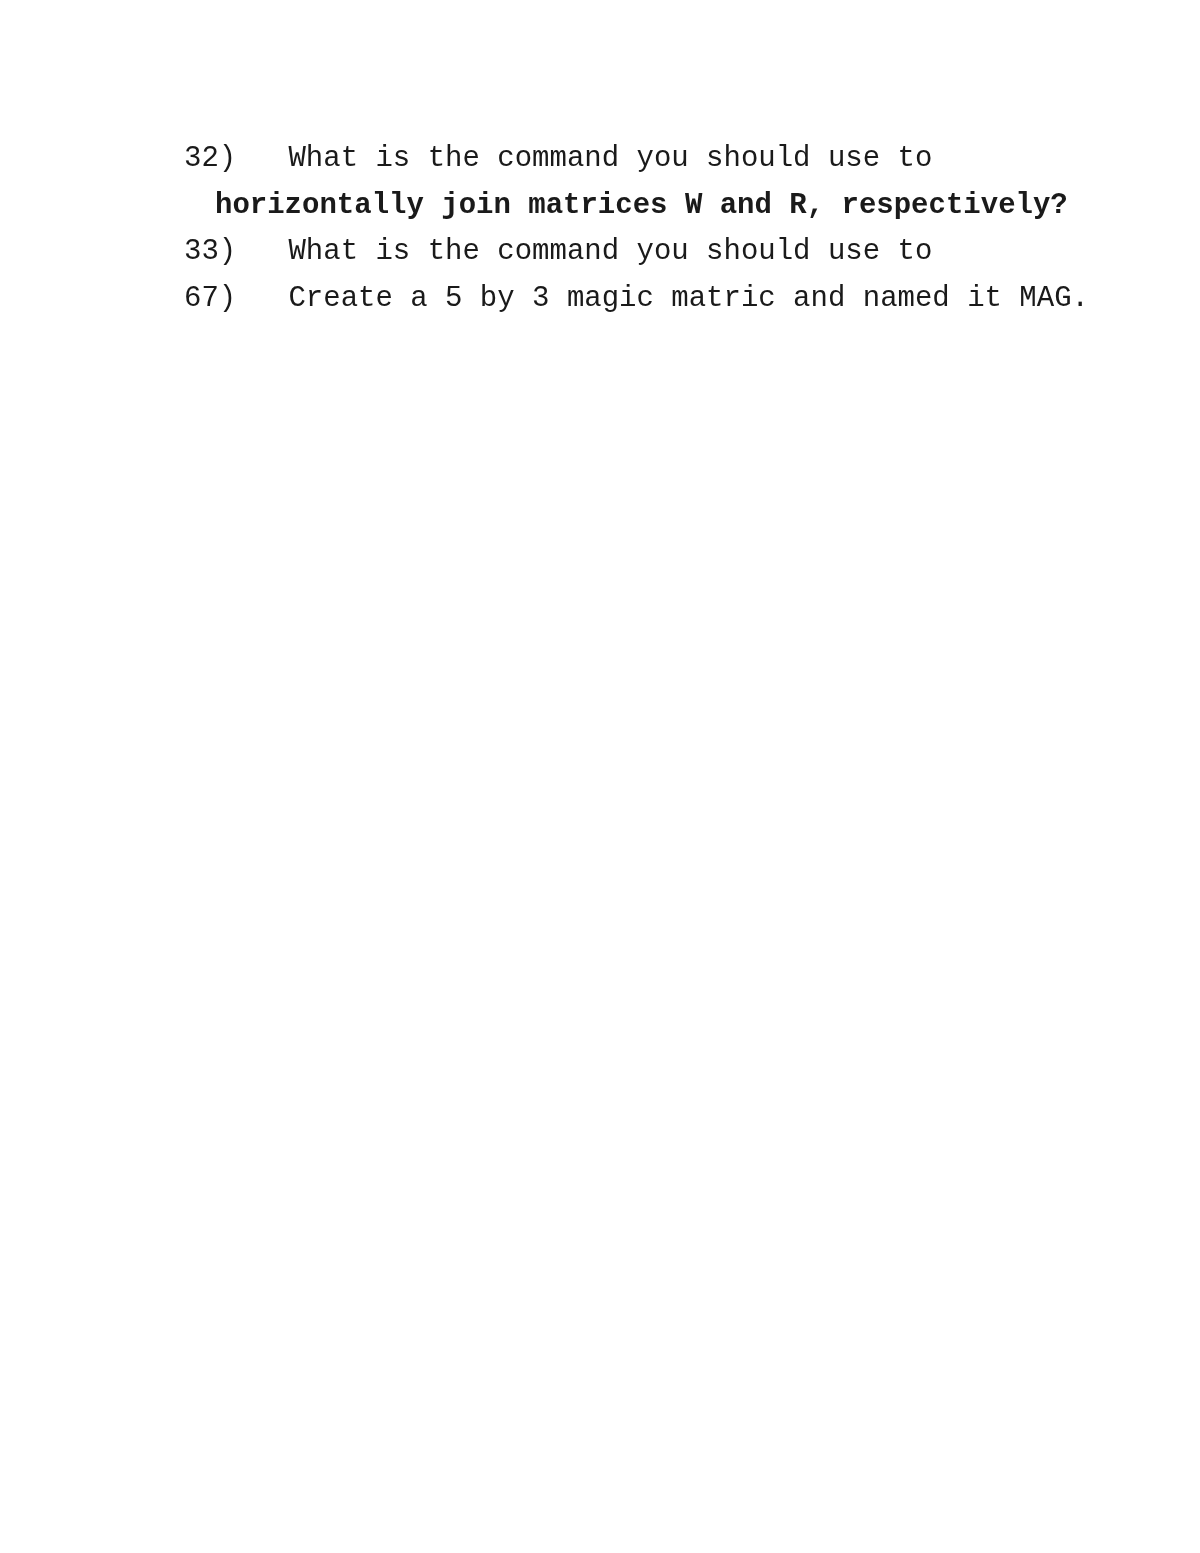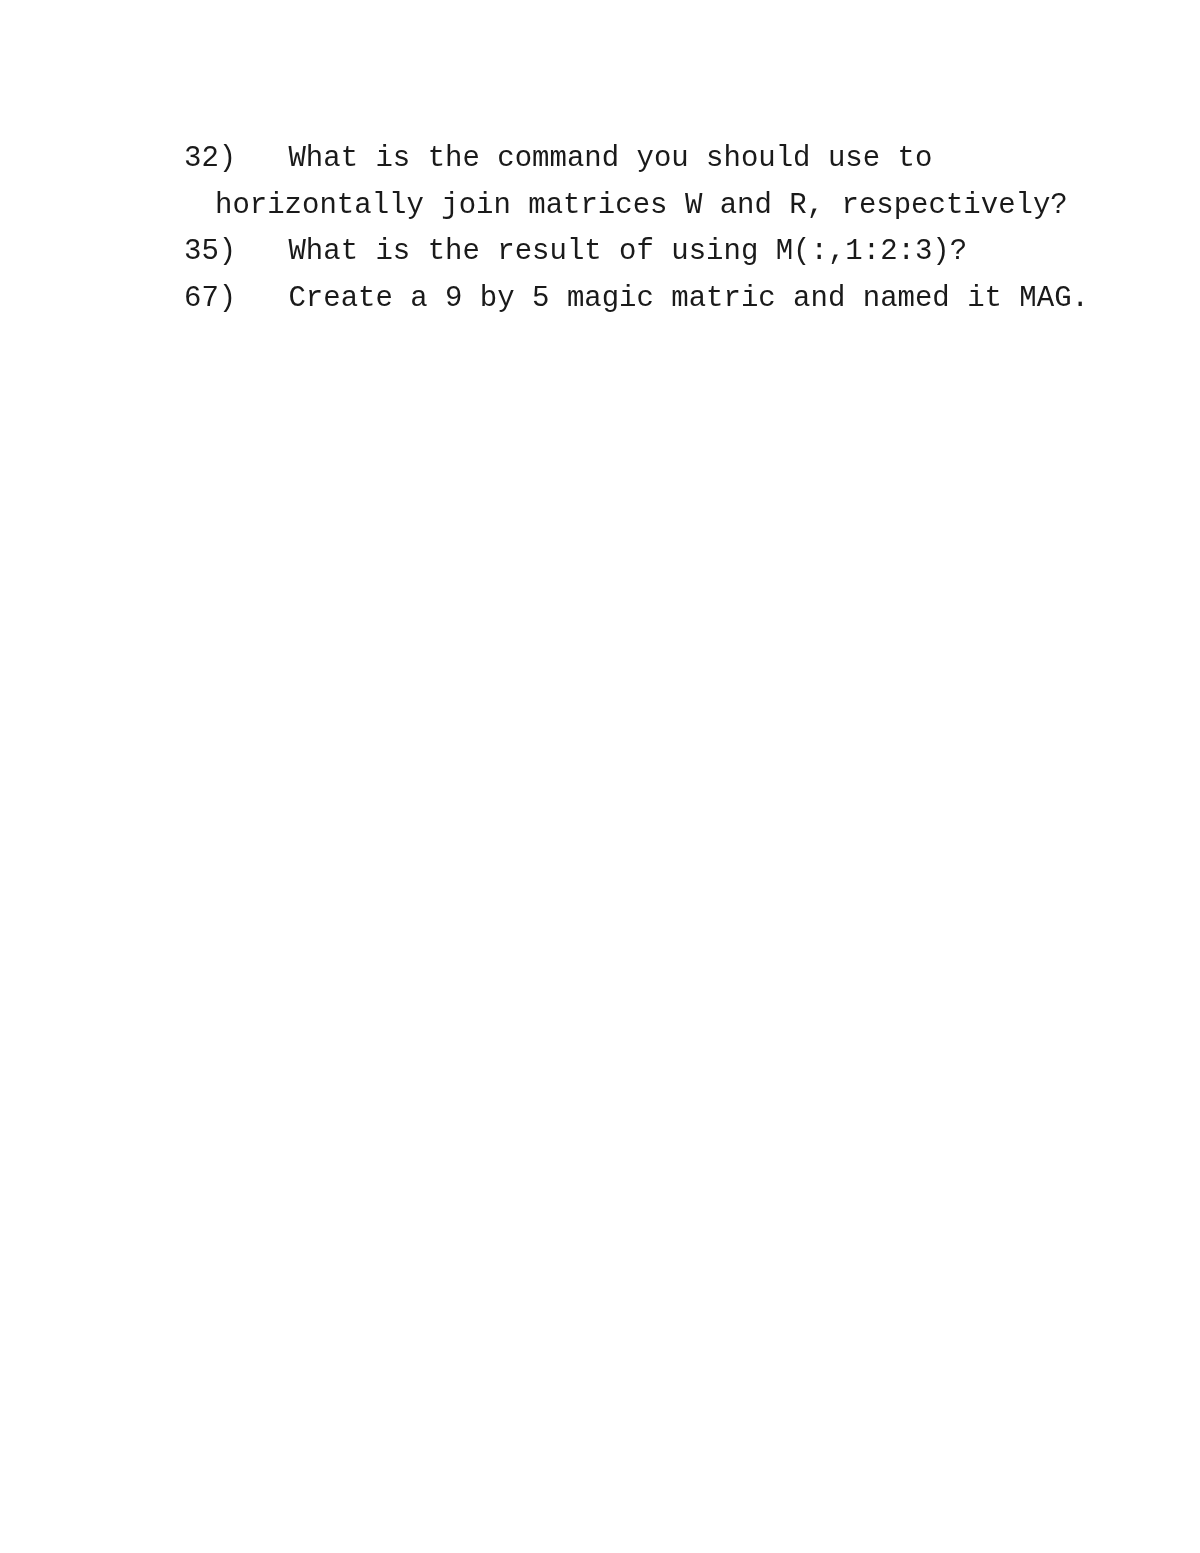--- a/index.html
+++ b/index.html
@@ -35,34 +35,34 @@
     color: #1a1a1a;
     letter-spacing: 0px;
     white-space: pre;
     font-family: "Liberation Mono", "DejaVu Sans Mono", monospace;
   }
   .qline.first {
     text-indent: 0;
   }
   .qline.cont {
     padding-left: 31px;
+    font-weight: bold;
   }
   .qnum {
     display: inline;
   }
   .qgap {
     display: inline;
   }
   .qtext {
     display: inline;
   }
 </style>
 </head>
 <body>
 
 <div class="page">
   <div class="question-list">
       <div class="question-item"><div class="qline first"><span class="qnum">32)</span><span class="qgap">   </span><span class="qtext">What is the command you should use to</span></div><div class="qline cont"><span class="qtext">horizontally join matrices W and R, respectively?</span></div></div>
-      <div class="question-item"></div>
-      <div class="question-item"><div class="qline first"><span class="qnum">35)</span><span class="qgap">   </span><span class="qtext">What is the result of using M(:,1:2:3)?</span></div></div>
-      <div class="question-item"><div class="qline first"><span class="qnum">67)</span><span class="qgap">   </span><span class="qtext">Create a 9 by 5 magic matric and named it MAG.</span></div></div>
+      <div class="question-item"><div class="qline first"><span class="qnum">33)</span><span class="qgap">   </span><span class="qtext">What is the command you should use to</span></div></div>
+      <div class="question-item"><div class="qline first"><span class="qnum">67)</span><span class="qgap">   </span><span class="qtext">Create a 5 by 3 magic matric and named it MAG.</span></div></div>
     </div>
 </div>
 
 </body></html>

